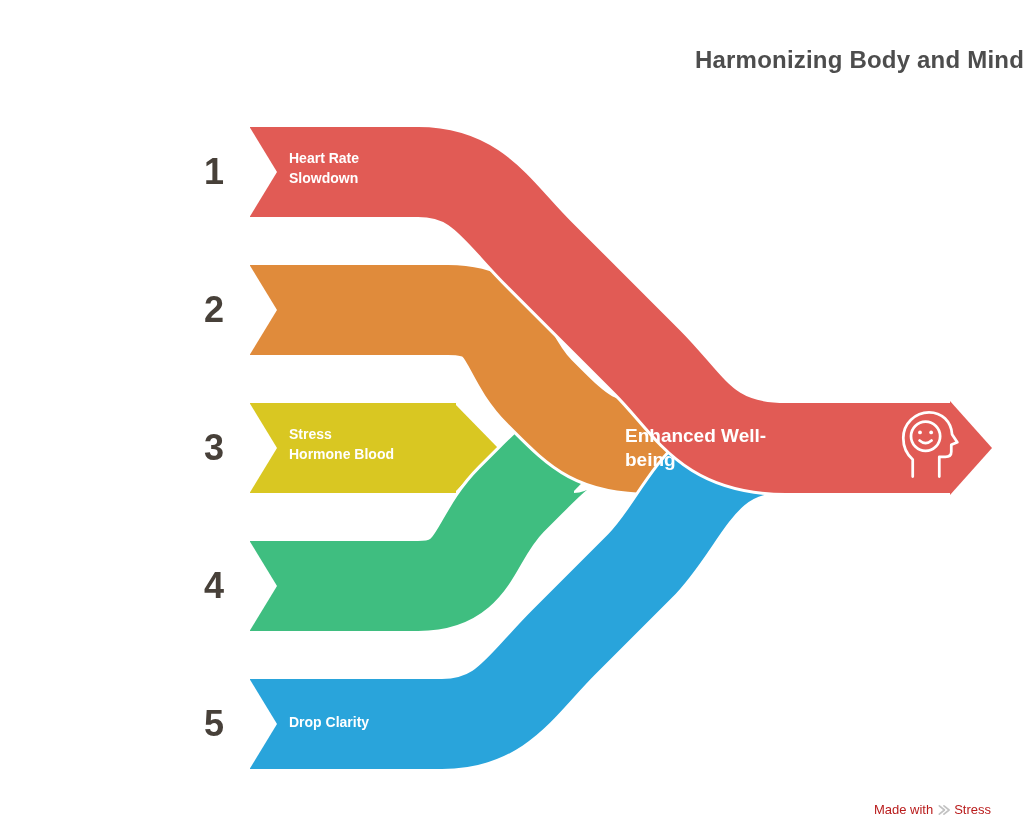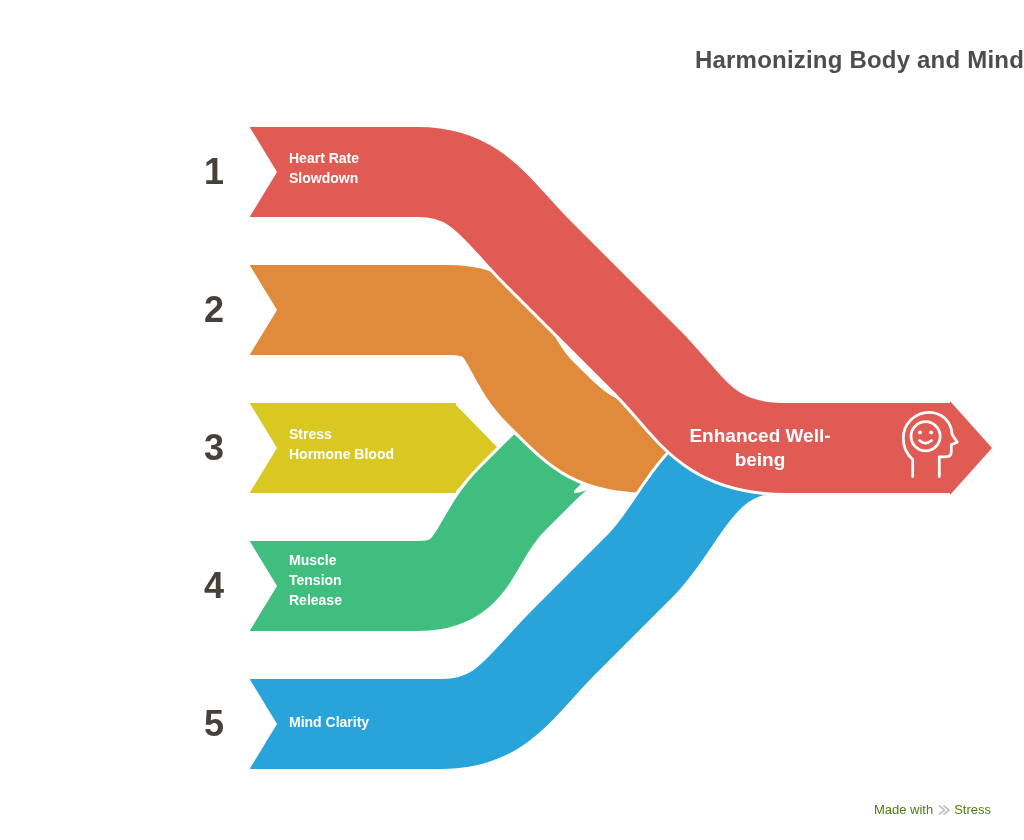--- a/index.html
+++ b/index.html
@@ -5,24 +5,24 @@
   html,body{margin:0;padding:0;background:#fff;}
   .page{position:relative;width:1024px;height:840px;background:#ffffff;overflow:hidden;
         font-family:"Liberation Sans",sans-serif;}
   .flow-svg{position:absolute;left:0;top:0;}
   .title{position:absolute;left:0;top:46px;width:1024px;text-align:right;
          font-size:24px;font-weight:bold;color:#4D4D4D;letter-spacing:.2px;}
   .stepnum{position:absolute;left:186px;width:56px;height:54px;line-height:54px;
            text-align:center;font-size:36px;font-weight:bold;color:#474039;}
   .steplabel{position:absolute;left:289px;width:230px;font-size:14px;font-weight:bold;
              color:#FFFFFF;line-height:20px;white-space:pre-line;}
-  .outcome-label{position:absolute;right:129px;top:424px;width:270px;text-align:center;
+  .outcome-label{position:absolute;right:129px;top:424px;width:270px;text-align:left;
              font-size:19px;font-weight:bold;color:#FFFFFF;line-height:24px;white-space:pre-line;}
   .outcome-icon{position:absolute;left:899px;top:409px;}
-  .watermark{position:absolute;right:33px;top:802px;font-size:13px;color:#4d7c0f;
+  .watermark{position:absolute;right:33px;top:802px;font-size:13px;color:#b91c1c;
              display:flex;align-items:center;gap:4px;}
   .watermark svg{display:block;}
 </style>
 </head>
 <body>
 
 <div class="page">
 
   <svg class="flow-svg" width="1024" height="840" viewBox="0 0 1024 840">
 
@@ -73,24 +73,21 @@
   <div class="stepnum" style="top:145px">1</div>
   <div class="stepnum" style="top:283px">2</div>
   <div class="stepnum" style="top:421px">3</div>
   <div class="stepnum" style="top:559px">4</div>
   <div class="stepnum" style="top:697px">5</div>
 
   <div class="steplabel" style="top:148px">Heart Rate
 Slowdown</div>
   <div class="steplabel" style="top:424px">Stress
 Hormone Blood</div>
-  <div class="steplabel" style="top:550px">Muscle
-Tension
-Release</div>
-  <div class="steplabel" style="top:712px">Mind Clarity</div>
+  <div class="steplabel" style="top:712px">Drop Clarity</div>
 
   <div class="outcome-label">Enhanced Well-
 being</div>
   <svg class="outcome-icon" width="60" height="70" viewBox="0 0 70 80">
     <g fill="none" stroke="#ffffff" stroke-width="3.2" stroke-linecap="round" stroke-linejoin="round">
       <path d="M16 78 V58 C9 52 5 43 5 33 C5 16 19 3 35 3 C50 3 61 14 62 29 L68 38 L61 41 V49 C61 53 58 55 54 55 H47 V78"></path>
       <circle cx="31" cy="31" r="17"></circle>
       <path d="M24 36 Q31 42 38 36"></path>
     </g>
     <circle cx="24.5" cy="26.5" r="2.2" fill="#ffffff"></circle>

